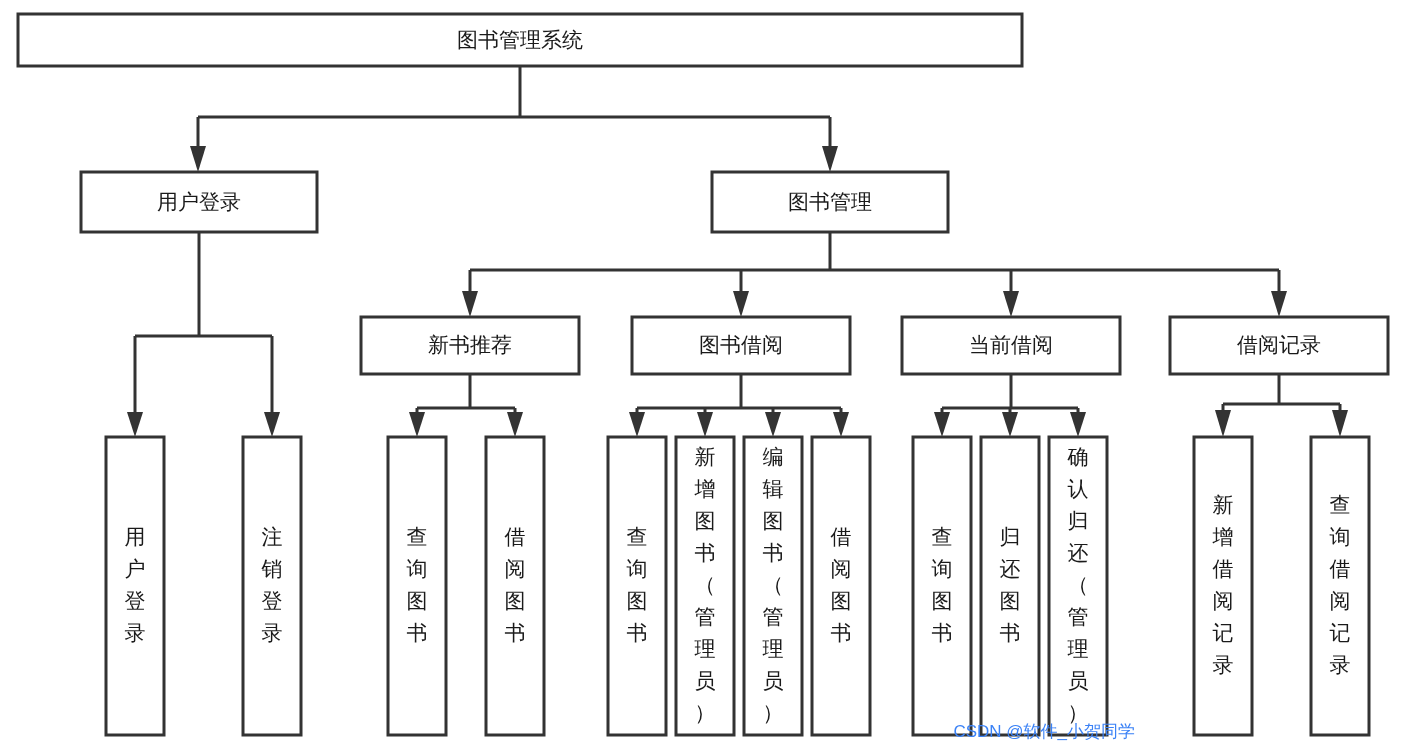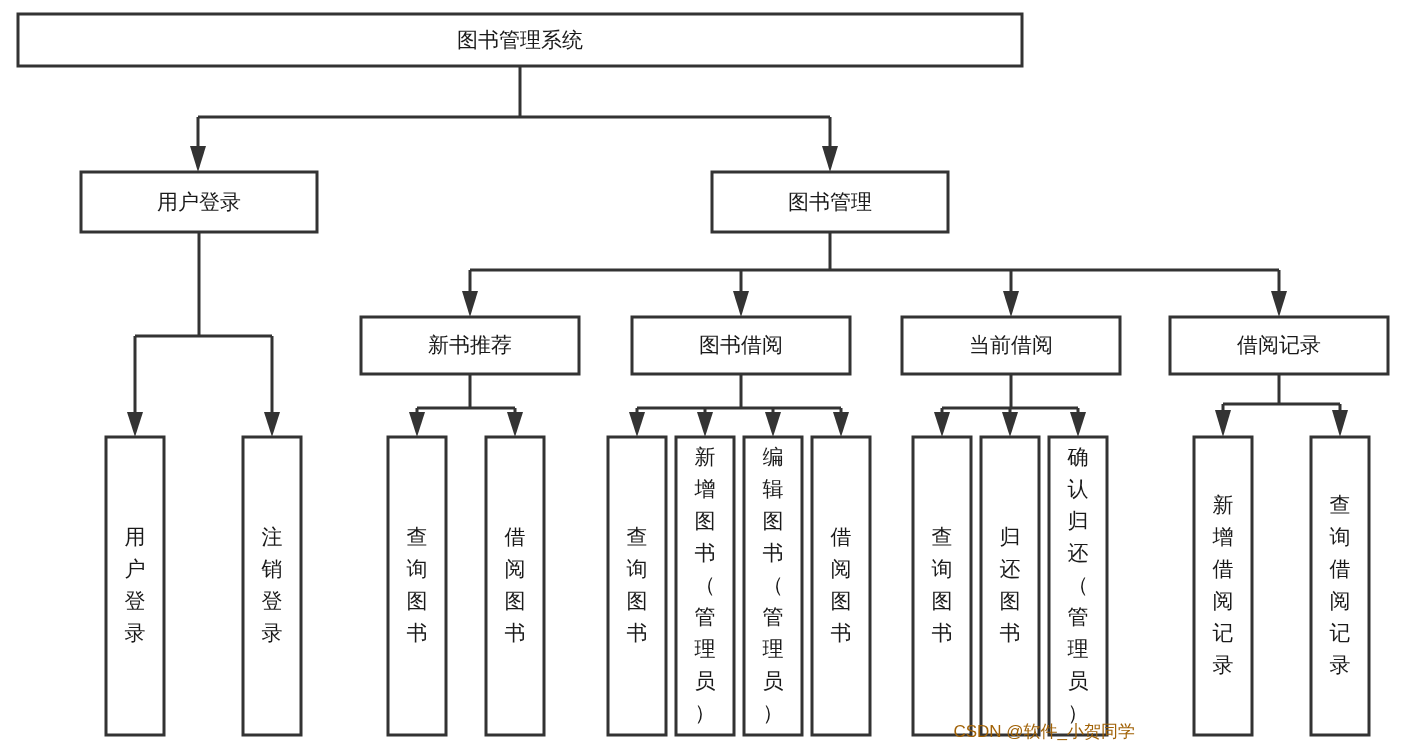--- a/index.html
+++ b/index.html
@@ -50,21 +50,21 @@
     font-size: 21px;
     fill: #1a1a1a;
     text-anchor: middle;
   }
   .watermark {
     position: absolute;
     right: 8px;
     bottom: 4px;
     font-family: "Liberation Sans", "DejaVu Sans", sans-serif;
     font-size: 17px;
-    color: #a16207;
+    color: #3b82f6;
     white-space: nowrap;
     pointer-events: none;
   }
 </style>
 </head>
 <body>
 
 <div id="diagram-root">
 
   <svg id="flowchart" viewBox="0 0 1405 747" xmlns="http://www.w3.org/2000/svg">

